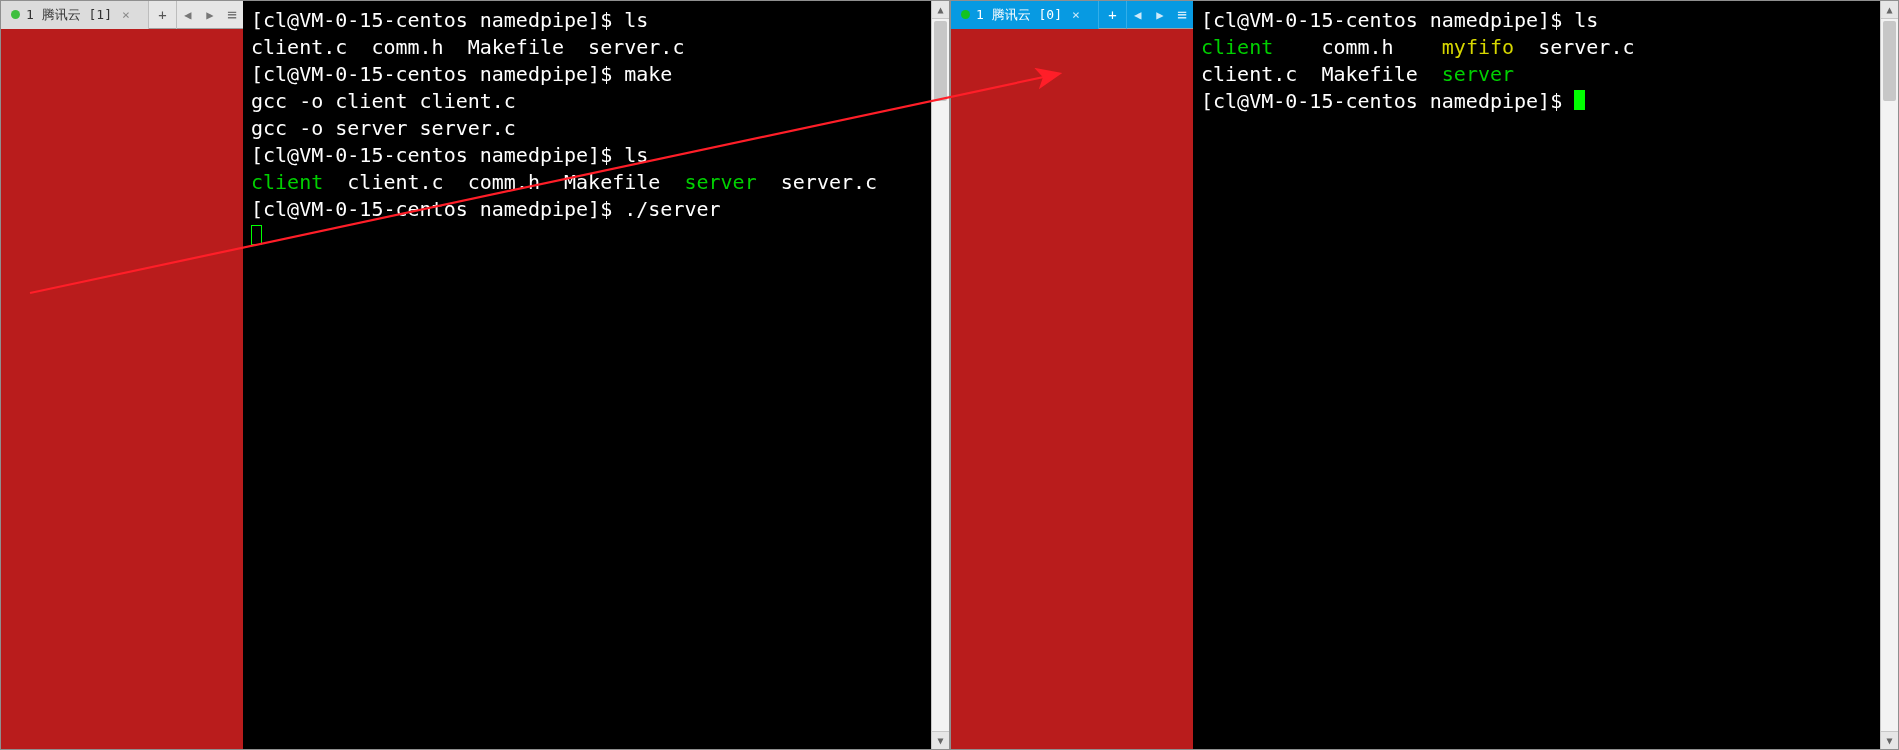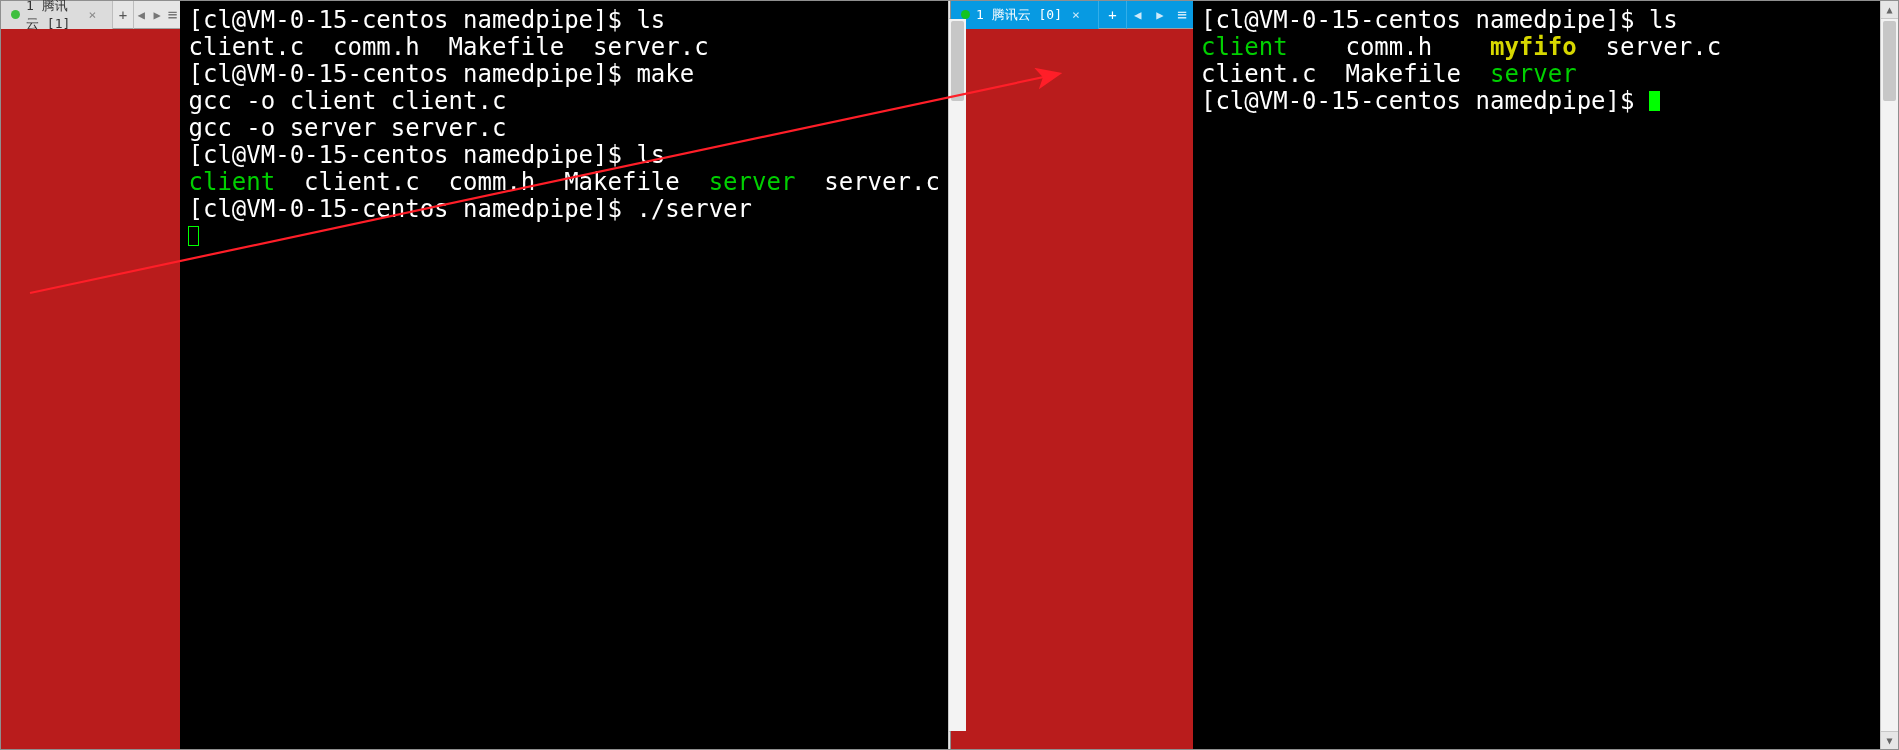--- a/index.html
+++ b/index.html
@@ -18,29 +18,29 @@
   .tab-close { width: 16px; color: #888; font-size: 13px; text-align: center; padding: 0 2px; }
   .tabbar.active .tab-close { color: #cfeaf9; }
   .add-tab { width: 28px; height: 28px; display:flex; align-items:center; justify-content:center; font-size:14px; color:#555; border-right:1px solid #bdbdbd; cursor:pointer; }
   .tabbar.active .add-tab { color:#fff; border-right:1px solid #33aee9; }
   .tabbar-spacer { flex:1; }
   .arrow-btn { width:22px; height:28px; display:flex; align-items:center; justify-content:center; color:#777; font-size:12px; cursor:pointer; }
   .menu-bars { width:22px; height:28px; display:flex; align-items:center; justify-content:center; color:#777; }
   .tabbar.active .arrow-btn, .tabbar.active .menu-bars { color:#cfeaf9; }
   
   .termwrap { flex:1; display:flex; background:#000; }
-  .term { flex:1; background:#000; color:#fff; font-family:"DejaVu Sans Mono","Consolas",monospace; font-size:24px; line-height:27px; padding:6px 8px 6px 8px; white-space:pre; position:relative; overflow:hidden; }
+  .term { flex:1; background:#000; color:#fff; font-family:"DejaVu Sans Mono","Consolas",monospace; font-size:20px; line-height:27px; padding:6px 16px 6px 8px; white-space:pre; position:relative; overflow:hidden; }
   .scrollbar { width:18px; background:#f0f0f0; border-left:1px solid #c7c7c7; display:flex; flex-direction:column; }
   .sb-btn { height:18px; display:flex; align-items:center; justify-content:center; color:#666; font-size:10px; background:#e6e6e6; border-bottom:1px solid #c7c7c7; cursor:pointer; }
   .sb-btn.bottom { border-bottom:none; border-top:1px solid #c7c7c7; }
   .sb-track { flex:1; background:#f3f3f3; position:relative; }
   .sb-thumb { position:absolute; left:2px; right:2px; top:2px; height:80px; background:#c7c7c7; border-radius:2px; }
   
   .c-green  { color:#00d000; font-weight:normal; }
-  .c-yellow { color:#d7d700; font-weight:bold; }
+  .c-yellow { color:#d7d700; font-weight:normal; }
   .cursor-block { display:inline-block; width:11px; height:20px; background:#00ff00; vertical-align:-2px; }
   .cursor-outline { display:inline-block; width:11px; height:20px; border:1.5px solid #00ff00; vertical-align:-2px; }
   
   .overlay-svg { position:fixed; left:0; top:0; width:1899px; height:750px; pointer-events:none; }
 </style>
 </head>
 <body>
 
 <div class="app">
 

